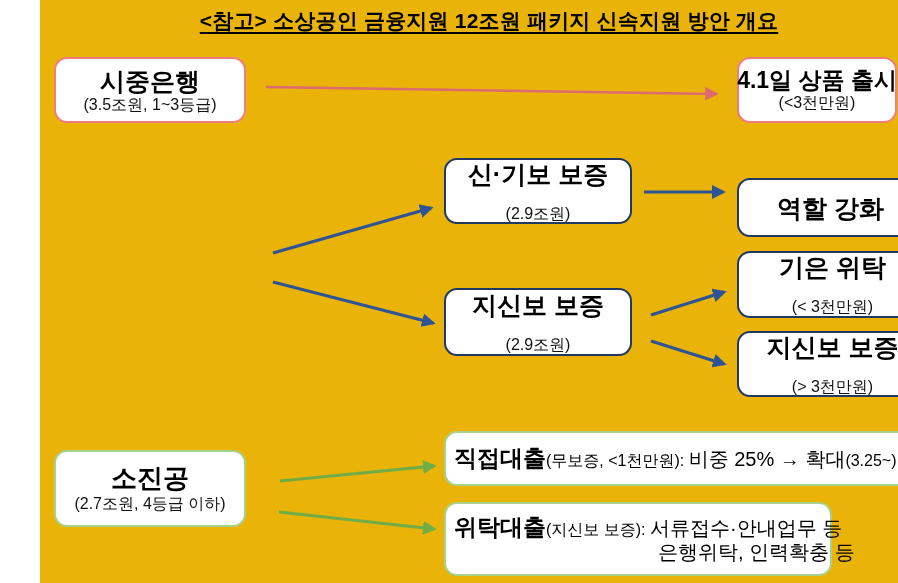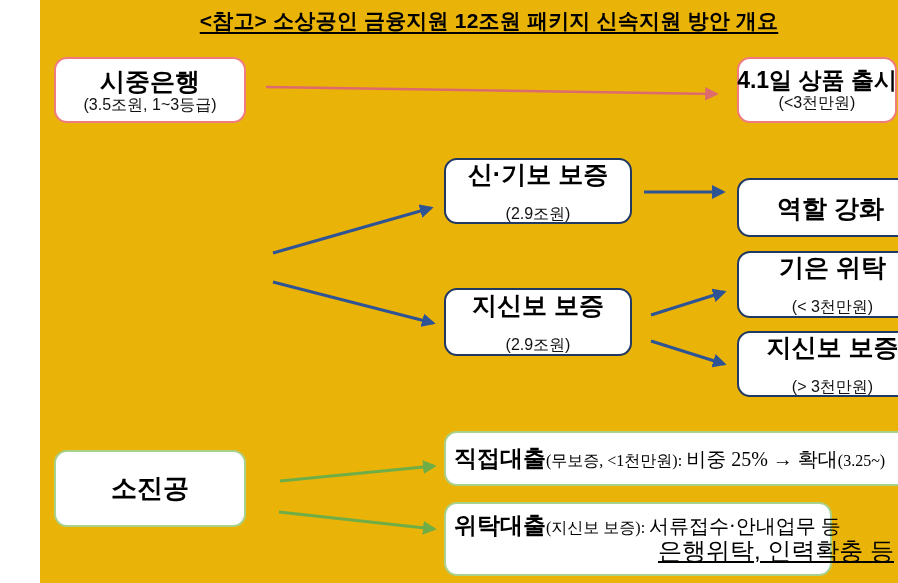--- a/index.html
+++ b/index.html
@@ -18,25 +18,25 @@
     align-items:center; justify-content:center; text-align:center; line-height:1.12;
     box-sizing:border-box;
   }
   .box .main { font-weight:bold; font-size:25px; color:#000; white-space:nowrap; }
   .box .sub  { font-size:16px; color:#111; margin-top:1px; white-space:nowrap; }
   .red   { border-color:#ef7d80; }
   .navy  { border-color:#1f3864;gap:16px; }
   .green { border-color:#a9d18e; }
 
   .wide { align-items:flex-start; text-align:left; padding:4px 8px; justify-content:center; }
-  .rich { white-space:nowrap;font-family:Liberation Serif, serif; }
+  .rich { white-space:nowrap; }
   .rich .b  { font-weight:bold; font-size:23px; }
   .rich .s  { font-size:16px; }
   .rich .m  { font-size:20px; }
-  .line2 { margin-left:204px; font-size:24px; white-space:nowrap;text-decoration:underline; }
+  .line2 { margin-left:204px; font-size:20px; white-space:nowrap; }
 
   svg.arrows { position:absolute; left:0; top:0; width:898px; height:583px; pointer-events:none; }
 
   
   #n-bank        { left:14px;  top:57px;  width:192px; height:66px; }
   #n-launch      { left:697px; top:57px;  width:160px; height:66px; }
   #n-kieun       { left:14px;  top:228px; width:192px; height:68px; }
   #n-singibo     { left:404px; top:158px; width:188px; height:66px; }
   #n-role        { left:697px; top:178px; width:187px; height:59px;justify-content:center; }
   #n-jisinbo     { left:404px; top:288px; width:188px; height:68px; }
@@ -76,20 +76,21 @@
   </svg>
 
   <div class="box red" id="n-bank">
     <div class="main">시중은행</div>
     <div class="sub">(3.5조원, 1~3등급)</div>
   </div>
 
 
   <div class="box green" id="n-sojingong">
     <div class="main" style="font-size:26px;">소진공</div>
+    <div class="sub">(2.7조원, 4등급 이하)</div>
   </div>
 
   <div class="box navy" id="n-singibo">
     <div class="main">신·기보 보증</div>
     <div class="sub">(2.9조원)</div>
   </div>
 
   <div class="box navy" id="n-jisinbo">
     <div class="main">지신보 보증</div>
     <div class="sub">(2.9조원)</div>

